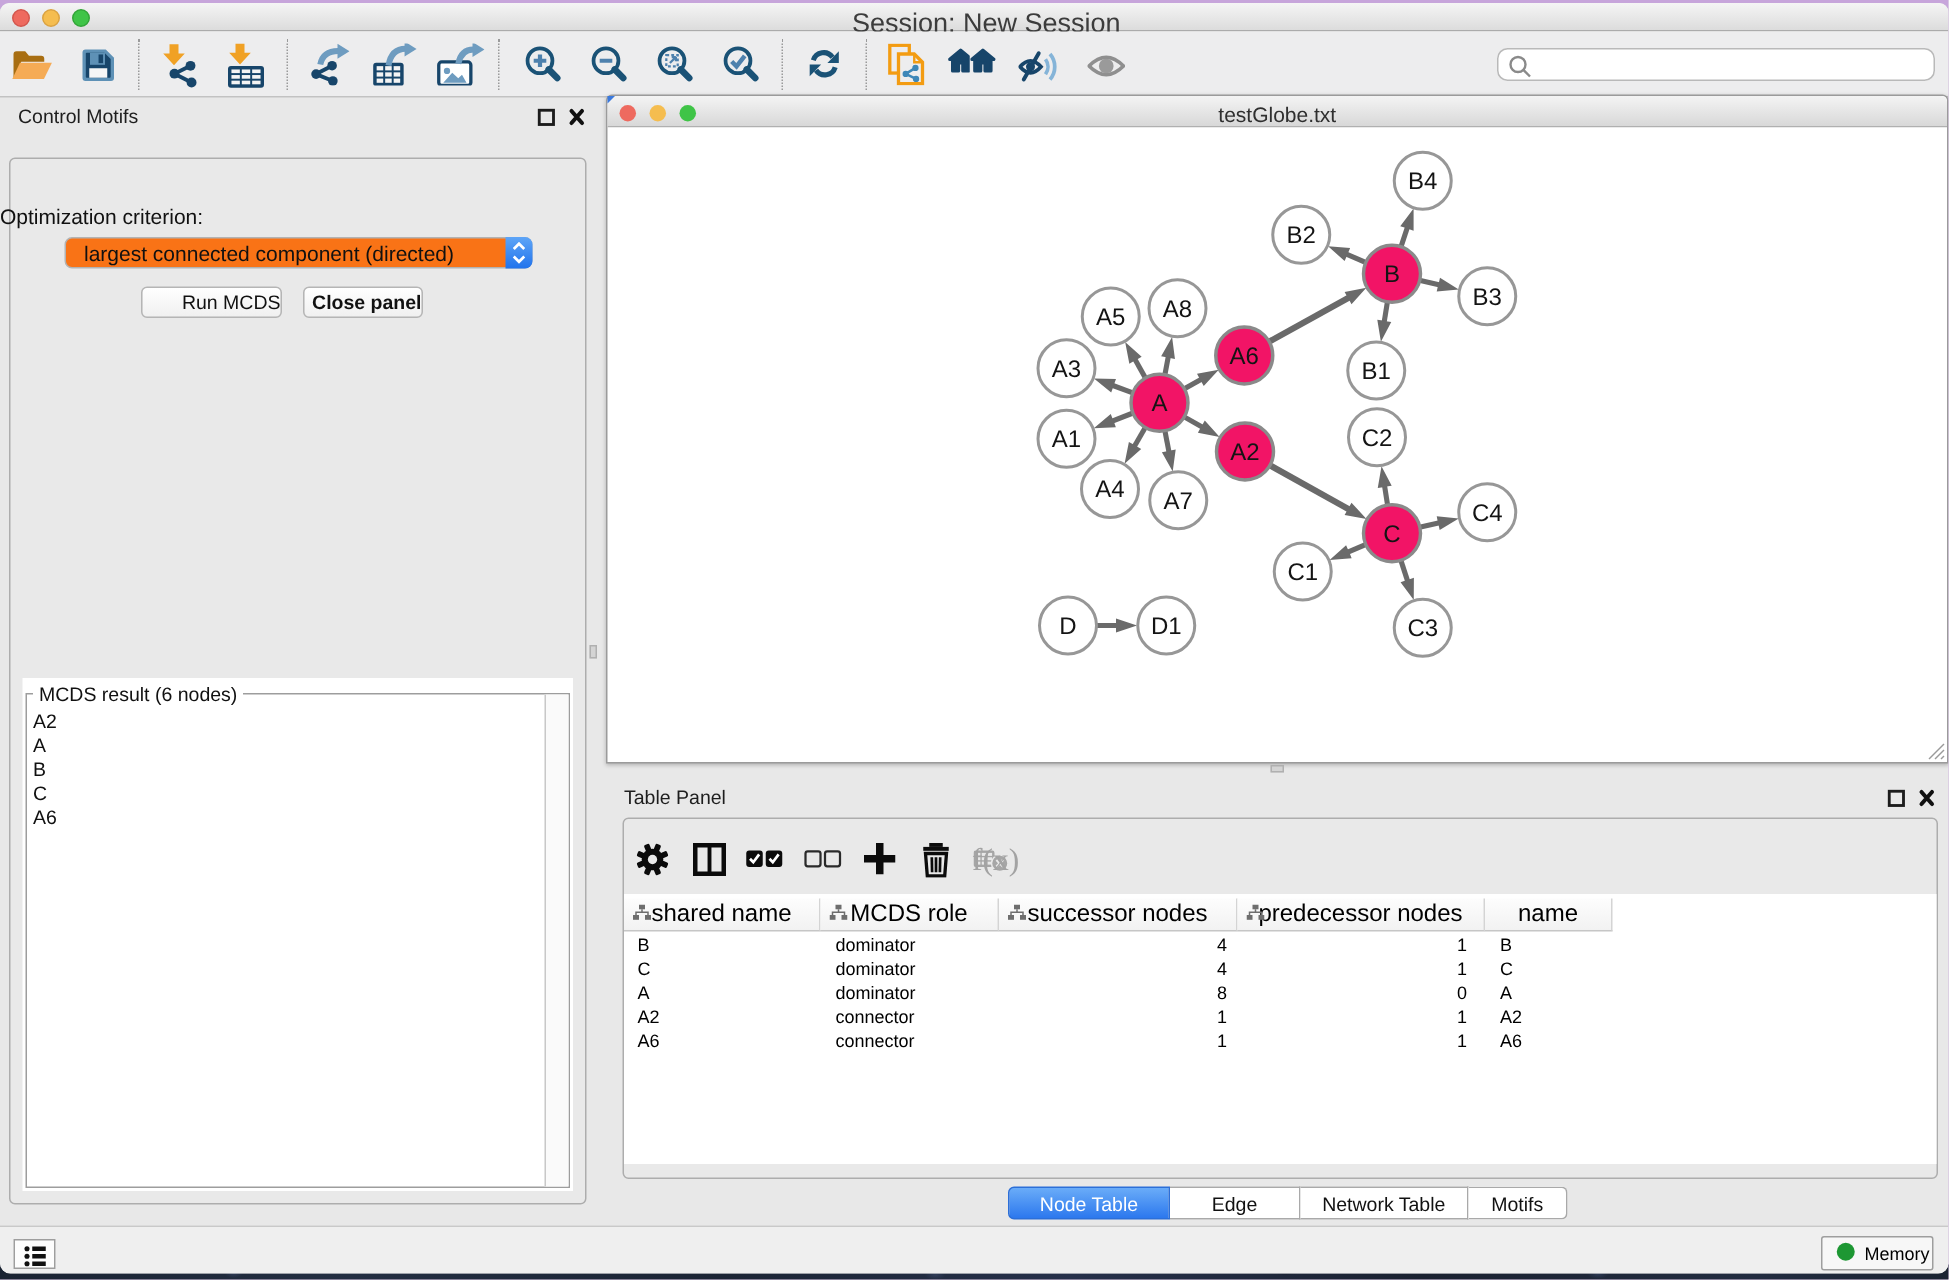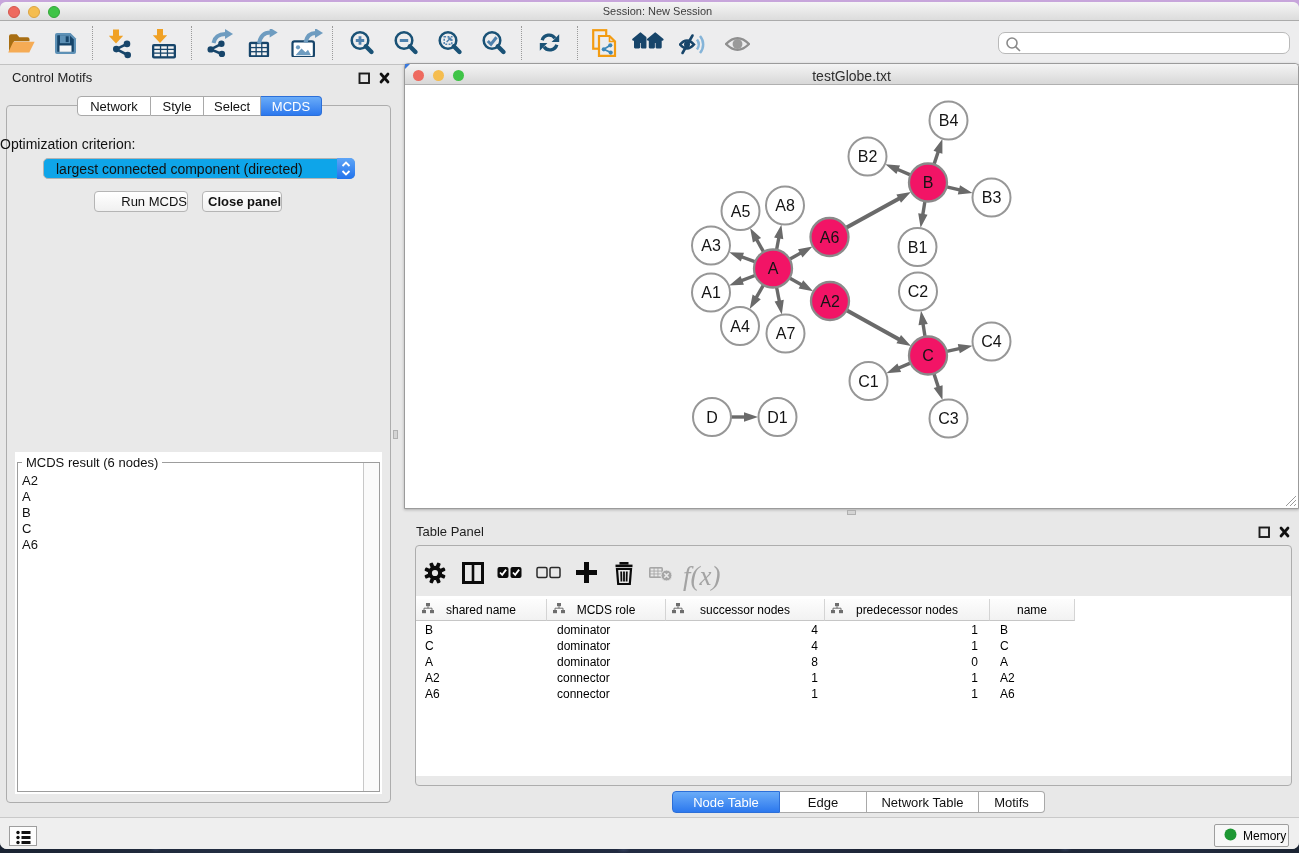--- a/index.html
+++ b/index.html
@@ -15,40 +15,40 @@
     radial-gradient(7px 3px at 82% 65%, #2c3852 0%, transparent 100%),
     linear-gradient(90deg,#1a2332 0%,#232e42 18%,#1b2434 37%,#26304a 55%,#1a2130 73%,#222c40 90%,#1a2332 100%);
 }
 #app { position:absolute; left:0; top:2px; width:1299px; height:847px;
   background:#e8e8e8; border-radius:6px 6px 7px 7px; overflow:hidden; }
 
 #titlebar { position:absolute; left:0; top:0; width:100%; height:19px;
   background:linear-gradient(#f5f5f5,#dcdcdc); border-bottom:1px solid #ababab;
   border-radius:6px 6px 0 0; }
 #titlebar .tl { position:absolute; top:3.5px; width:12px; height:12px; border-radius:50%; }
-#title-text { position:absolute; width:100%; text-align:center; top:2.5px; font-size:11px; color:#3c3c3c;padding-left:16px; }
+#title-text { position:absolute; width:100%; text-align:center; top:2.5px; font-size:18px; color:#3c3c3c;padding-left:16px; }
 
 #toolbar { position:absolute; left:0; top:19px; width:100%; height:44px;
   background:#ededee; border-bottom:1px solid #c2c2c2; }
 .tsep { position:absolute; top:5px; height:34px; width:0; border-left:1px dotted #9a9a9a; }
 .ticon { position:absolute; top:0; }
 #searchbox { position:absolute; left:998px; top:11px; width:292px; height:22px;
   background:#fff; border:1px solid #b9b9b9; border-radius:7px; }
 
 .paneltitle { position:absolute; font-size:13px; color:#1e1e1e; }
 .panelbox { position:absolute; background:#e9e9e9; border:1px solid #adadad; border-radius:4px; }
 .tabrow { position:absolute; display:flex; }
 .tab { height:20px; background:#fff; border:1px solid #a9a9a9; border-left:none;
   font-size:13px; color:#111; text-align:center; line-height:19px; padding:0 10px; }
 .tab.first { border-left:1px solid #a9a9a9; border-radius:4px 0 0 4px; }
 .tab.last { border-radius:0 4px 4px 0; }
 .tab.sel { background:linear-gradient(#6aacf8,#2c78ee); color:#fff; border-color:#2c6fd8; }
 
 #cp-opt { position:absolute; left:0; width:397px; font-size:14px; color:#111; }
-#cp-dd { position:absolute; left:43px; top:156px; width:312px; height:21px; background:#0ea5e9;
+#cp-dd { position:absolute; left:43px; top:156px; width:312px; height:21px; background:#f97316;
   border:1px solid #b3b3b3; border-radius:5px; font-size:14px; color:#111; line-height:20px;
   padding-left:12px; }
 #cp-dd-step { position:absolute; right:-1px; top:-1px; width:18px; height:21px;
   background:linear-gradient(#5ea5f7,#2173ec); border-radius:0 5px 5px 0; }
 .btn { position:absolute; background:linear-gradient(#ffffff,#f0f0f0); border:1px solid #b5b5b5;
   border-radius:4px; font-size:13px; color:#111; text-align:right; }
 
 #mcds-white { position:absolute; left:15px; top:450px; width:367px; height:342px; background:#fff; }
 #mcds-field { position:absolute; left:2px; top:10px; width:363px; height:330px; border:1px solid #9d9d9d; }
 #mcds-legend { position:absolute; left:4px; top:-8px; background:#fff; padding:0 4px; font-size:13px; color:#111; }
@@ -62,21 +62,21 @@
 #nw-title { position:absolute; left:0; top:0; width:100%; height:21px;
   background:linear-gradient(#f4f4f4,#d8d8d8); border-bottom:1px solid #b0b0b0;
   border-radius:4px 4px 0 0; }
 #nw-title .tl { position:absolute; top:6px; width:11px; height:11px; border-radius:50%; }
 #nw-title-text { position:absolute; width:100%; text-align:center; top:4px; font-size:14px; color:#2f2f2f; }
 #nw-corner { position:absolute; left:0; top:0; width:0; height:0;
   border-top:5px solid #3a79dd; border-right:5px solid transparent; }
 #tp-white { position:absolute; left:416px; top:594px; width:875px; height:180px; background:#fff; }
 .th { position:absolute; top:3px; height:22px; background:linear-gradient(#fdfdfd,#f2f2f2);
   border-right:1px solid #d4d4d4; border-bottom:1px solid #c6c6c6;
-  font-size:12px; color:#000; text-align:center; line-height:22px; }
+  font-size:16px; color:#000; text-align:center; line-height:22px; }
 .td { position:absolute; font-size:12px; color:#000; height:16px; line-height:16px; }
 
 #statusbar { position:absolute; left:0; top:815px; width:100%; height:32px;
   background:#efefef; border-top:1px solid #c9c9c9; }
 #listbtn { position:absolute; left:9px; top:8px; width:28px; height:20px;
   background:#fdfdfd; border:1px solid #9e9e9e; }
 #membtn { position:absolute; left:1214px; top:6px; width:75px; height:23px;
   background:#f7f7f7; border:1px solid #9e9e9e; border-radius:2px; font-size:12px; color:#000; }
 #graph .wn { fill:#fff; stroke:#979797; stroke-width:2; }
 #graph .pn { fill:#f21466; stroke:#8a8a8a; stroke-width:2.3; }
@@ -229,26 +229,20 @@
     </svg>
   </div>
 </div>
 
 <div class="paneltitle" style="left:12px;top:68px;">Control Motifs</div>
 <svg width="36" height="13" style="position:absolute;left:357px;top:70px">
   <rect x="2.5" y="1.5" width="9.5" height="9.5" fill="none" stroke="#1c1c1c" stroke-width="1.9"></rect>
   <path d="M24 2 L31 10 M31 2 L24 10" stroke="#111" stroke-width="2.7" stroke-linecap="round"></path>
 </svg>
 <div class="panelbox" style="left:6px;top:103px;width:385px;height:698px;"></div>
-<div class="tabrow" style="left:77px;top:94px;">
-  <div class="tab first" style="width:74px">Network</div>
-  <div class="tab" style="width:53px">Style</div>
-  <div class="tab" style="width:57px">Select</div>
-  <div class="tab last sel" style="width:61px">MCDS</div>
-</div>
 <div id="cp-opt" style="top:134px">Optimization criterion:</div>
 <div id="cp-dd">largest connected component (directed)
   <div id="cp-dd-step">
     <svg width="18" height="21">
       <path d="M5.5 8 L9 4.5 L12.5 8" fill="none" stroke="#fff" stroke-width="1.8"></path>
       <path d="M5.5 13 L9 16.5 L12.5 13" fill="none" stroke="#fff" stroke-width="1.8"></path>
     </svg>
   </div>
 </div>
 <div class="btn" style="left:94px;top:189px;width:94px;height:21px;line-height:20px;">Run MCDS</div>
@@ -417,21 +411,21 @@
       <rect x="9.40" y="4.60" width="3.00" height="2.00" fill="#e9e9e9"></rect>
       <rect x="1.60" y="7.50" width="3.00" height="2.00" fill="#e9e9e9"></rect>
       <rect x="5.50" y="7.50" width="3.00" height="2.00" fill="#e9e9e9"></rect>
       <rect x="9.40" y="7.50" width="3.00" height="2.00" fill="#e9e9e9"></rect>
       <rect x="1.60" y="10.40" width="3.00" height="2.00" fill="#e9e9e9"></rect>
       <rect x="5.50" y="10.40" width="3.00" height="2.00" fill="#e9e9e9"></rect>
       <rect x="9.40" y="10.40" width="3.00" height="2.00" fill="#e9e9e9"></rect>
       <circle cx="17.5" cy="11.5" r="5.5" fill="#a6a6a6" stroke="#e9e9e9" stroke-width="1"></circle>
       <path d="M15.3 9.3 L19.7 13.7 M19.7 9.3 L15.3 13.7" stroke="#e9e9e9" stroke-width="1.6"></path>
     </svg>
-    <div style="position:absolute;left:683px;top:559px;font-family:'Liberation Serif',serif;font-style:italic;font-size:27px;color:#a3a3a3;">f(x)</div>
+    <div style="position:absolute;left:648px;top:559px;font-family:'Liberation Serif',serif;font-size:21px;color:#a3a3a3;">f(x)</div>
 <div id="tp-white">
   <div class="th" style="left:0px;width:131px;">shared name</div>
       <svg style="position:absolute;left:6px;top:7px" width="12" height="11" viewBox="0 0 12 11">
         <rect x="4" y="0" width="4" height="3.2" fill="#6e6e6e"></rect>
         <rect x="0" y="7" width="4" height="3.2" fill="#6e6e6e"></rect>
         <rect x="8" y="7" width="4" height="3.2" fill="#6e6e6e"></rect>
         <path d="M6 3.2 L6 5.2 M2 7 L2 5.2 L10 5.2 L10 7" fill="none" stroke="#6e6e6e" stroke-width="1"></path>
       </svg>
       <div class="th" style="left:131px;width:119px;">MCDS role</div>
       <svg style="position:absolute;left:137px;top:7px" width="12" height="11" viewBox="0 0 12 11">

